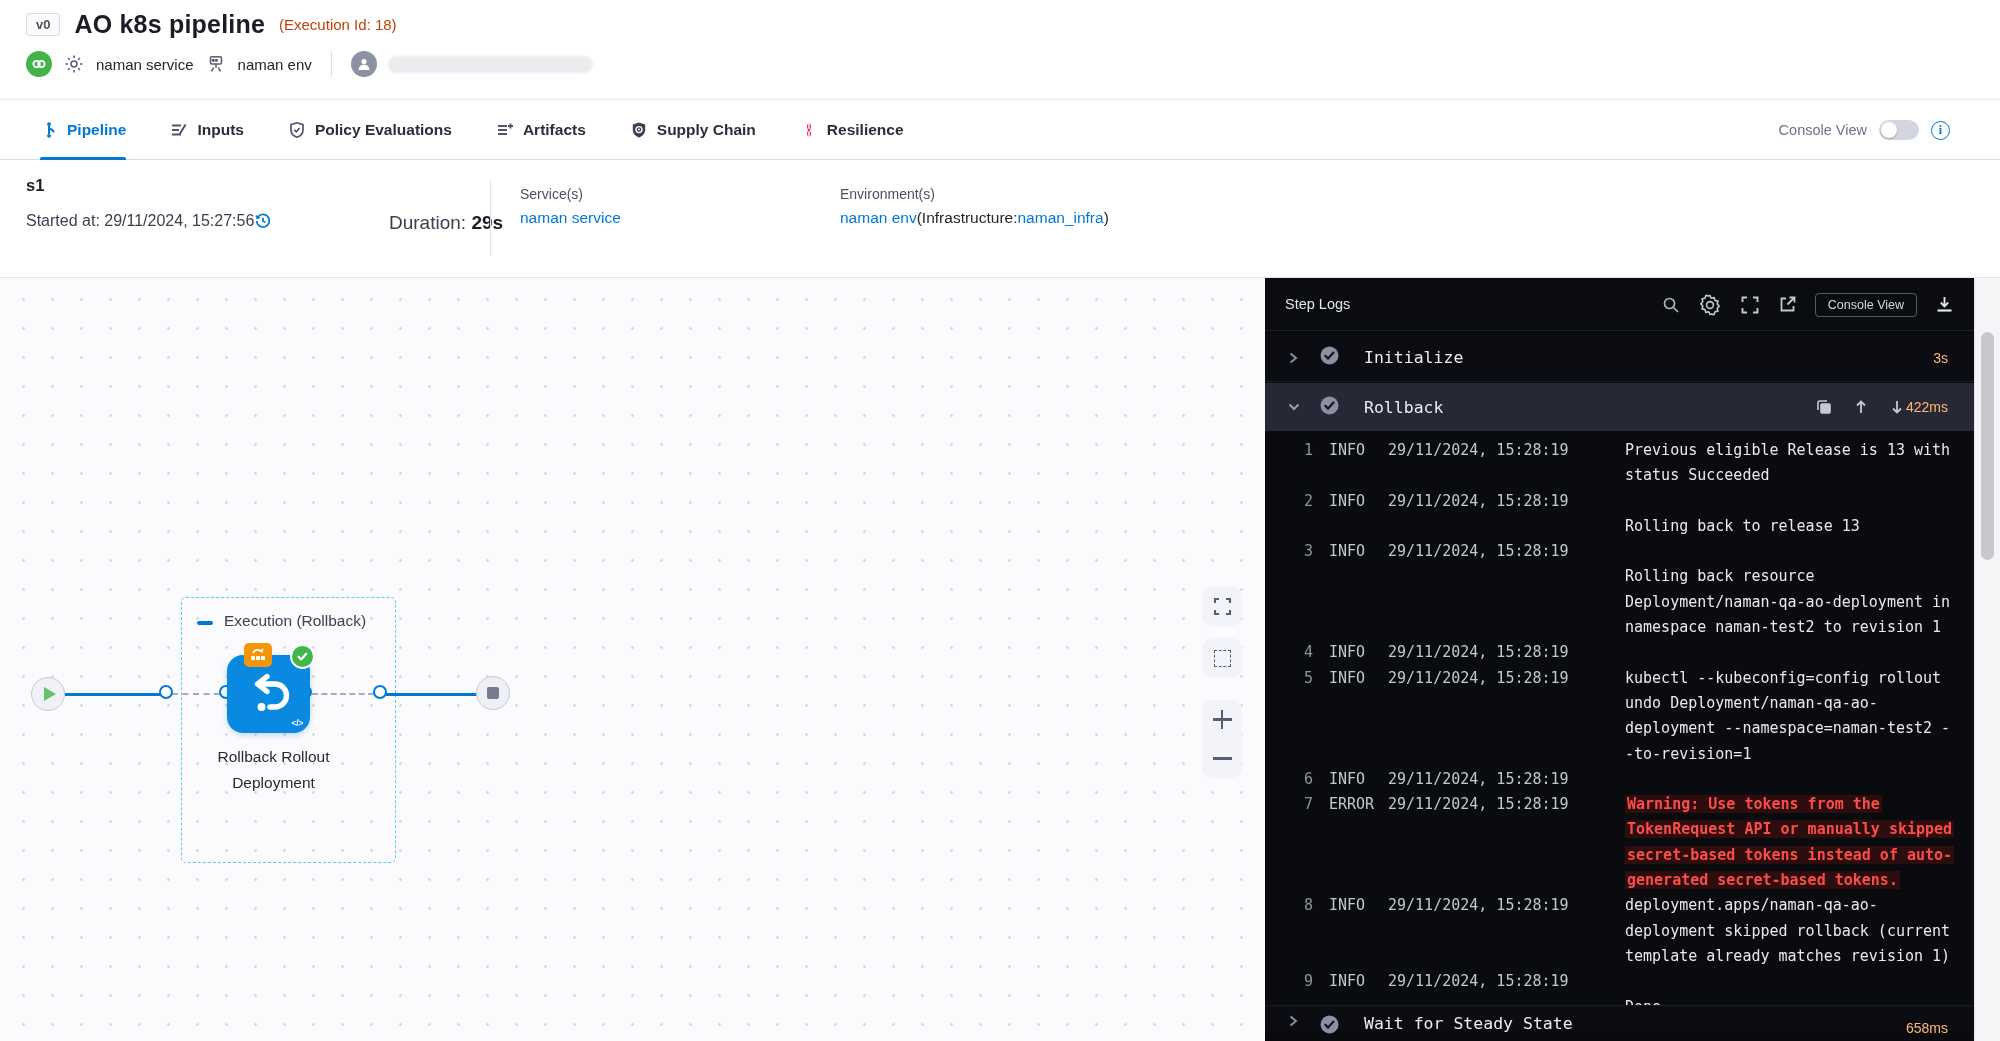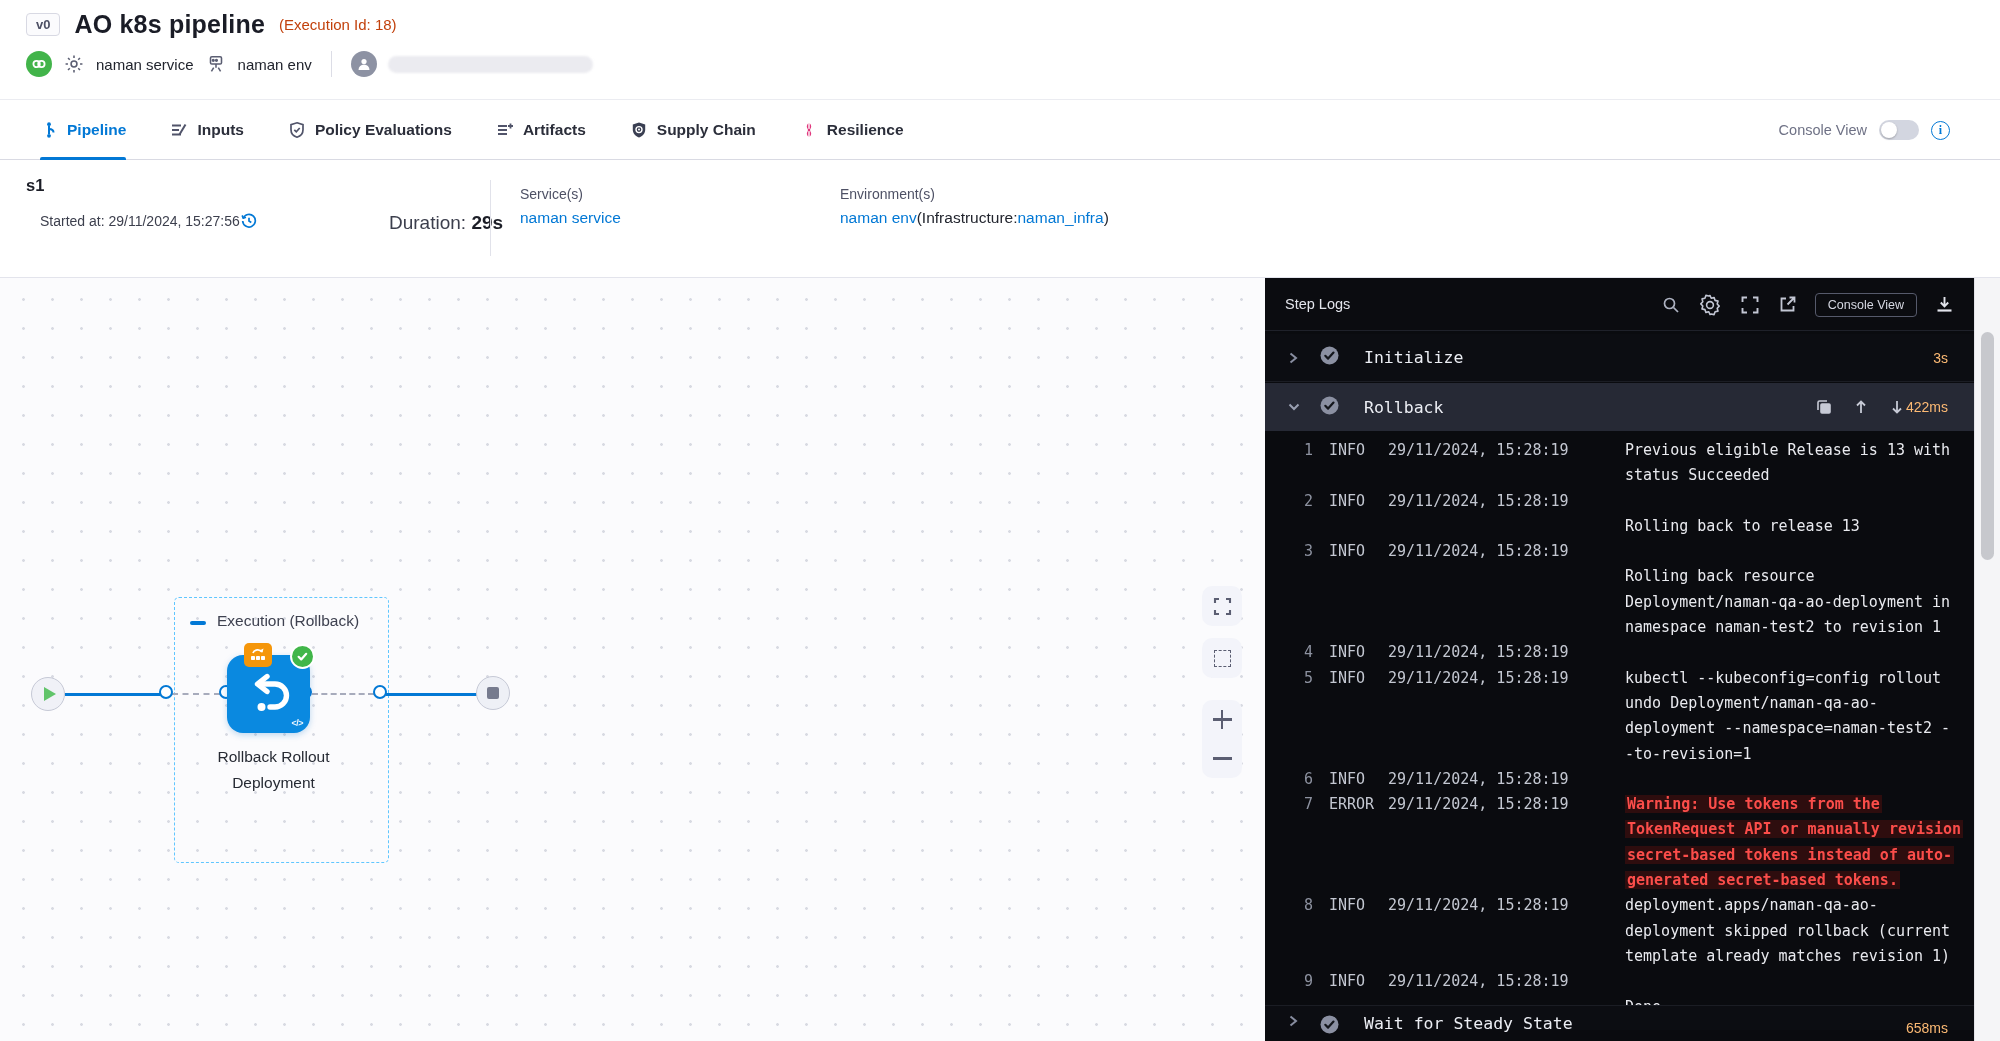--- a/index.html
+++ b/index.html
@@ -27,42 +27,42 @@
   .tab.active::after { content:""; position:absolute; left:0; right:0; bottom:0; height:3px; background:#0278d5; border-radius:2px 2px 0 0; }
   .tabright { position:absolute; right:50px; top:0; height:60px; display:flex; align-items:center; gap:12px; }
   .cv-label { font-size:14.5px; color:#6e7185; }
   .toggle { width:40px; height:20px; border-radius:10px; background:#d3d6e0; position:relative; cursor:pointer; }
   .toggle .knob { position:absolute; left:2px; top:2px; width:16px; height:16px; border-radius:50%; background:#fff; box-shadow:0 1px 2px rgba(0,0,0,.25); }
   .info-i { width:19px; height:19px; border-radius:50%; border:1.6px solid #0278d5; color:#0278d5; font-size:12px; font-weight:700; display:flex; align-items:center; justify-content:center; font-family:"Liberation Serif", serif; }
 
   
   .stagebar { position:absolute; left:0; top:160px; width:2000px; height:118px; background:#fff; border-bottom:1px solid #e3e4ec; }
   .sname { position:absolute; left:26px; top:16px; font-size:16.5px; font-weight:700; color:#1c1e27; }
-  .started { position:absolute; left:40px; top:52px; font-size:14px; color:#3c3f4d; display:flex; align-items:center; gap:0; }
+  .started { position:absolute; left:26px; top:52px; font-size:16px; color:#3c3f4d; display:flex; align-items:center; gap:0; }
   .duration { position:absolute; left:389px; top:52px; font-size:19px; color:#3c3f4d; }
   .duration b { color:#1c1e27; font-weight:700; }
   .sdiv { position:absolute; left:490px; top:20px; width:1px; height:76px; background:#e1e2ea; }
   .svcblk { position:absolute; top:26px; font-size:14px; color:#4e5165; }
   .svcblk .lk { display:block; margin-top:7px; font-size:15.5px; color:#0278d5; cursor:pointer; }
   .envval { margin-top:7px; font-size:15.5px; color:#22252e; }
   .envval .lk2 { color:#0278d5; cursor:pointer; }
 
   
   .canvas { position:absolute; left:0; top:278px; width:1265px; height:763px;
             background-color:#fbfbfd;
             background-image:radial-gradient(#d8dae2 1.3px, transparent 1.5px);
             background-size:29px 29px; background-position:9px 7px; }
   .edge { position:absolute; height:2.5px; background:#0278d5; top:415px; }
   .dedge { position:absolute; border-top:2px dashed #a7abbc; top:415px; }
   .cnode { position:absolute; width:14px; height:14px; border-radius:50%; background:#fff; border:2.5px solid #0278d5; top:407px; }
   .startnode { position:absolute; left:31px; top:399px; width:34px; height:34px; border-radius:50%; background:#f0f1f7; border:1.5px solid #c6c9d6; display:flex; align-items:center; justify-content:center; cursor:pointer; }
   .startnode .tri { width:0; height:0; border-left:12px solid #61c46a; border-top:7px solid transparent; border-bottom:7px solid transparent; margin-left:4px; }
   .endnode { position:absolute; left:476px; top:398px; width:34px; height:34px; border-radius:50%; background:#eef0f6; border:1.5px solid #c6c9d6; display:flex; align-items:center; justify-content:center; cursor:pointer; }
   .endnode .sq { width:12px; height:12px; background:#767b8e; border-radius:2px; }
-  .groupbox { position:absolute; left:174px; top:319px; width:215px; height:266px; border:1.3px dashed #5fc6ff; border-radius:5px;text-align:right; }
+  .groupbox { position:absolute; left:181px; top:319px; width:215px; height:266px; border:1.3px dashed #5fc6ff; border-radius:5px;text-align:right; }
   .gminus { position:absolute; left:15px; top:23px; width:16px; height:3.5px; background:#0278d5; border-radius:2px; cursor:pointer; }
   .gtitle { position:absolute; left:42px; top:14px; font-size:15.5px; color:#3e4150; }
   .stepnode { position:absolute; left:227px; top:377px; width:83px; height:78px; background:#0a89e0; border-radius:16px; display:flex; align-items:center; justify-content:center; cursor:pointer; box-shadow:0 2px 6px rgba(10,110,200,.25); }
   .codeglyph { position:absolute; right:7px; bottom:5px; font-size:9px; color:#eaf5ff; font-weight:700; letter-spacing:-.5px; }
   .obadge { position:absolute; left:244px; top:365px; width:28px; height:24px; background:#f5960a; border-radius:5px; display:flex; align-items:center; justify-content:center; }
   .gcheck { position:absolute; left:290px; top:366px; width:25px; height:25px; border-radius:50%; background:#41b64a; border:2.5px solid #fff; display:flex; align-items:center; justify-content:center; }
   .nlabel { position:absolute; left:166px; top:466px; width:215px; text-align:center; font-size:15.5px; color:#262a33; line-height:26px; }
 
   .cbtn { position:absolute; width:40px; height:40px; background:#f3f4fa; border-radius:10px; display:flex; align-items:center; justify-content:center; cursor:pointer; }
   .zoompill { position:absolute; left:1202px; top:422px; width:40px; height:78px; background:#f3f4fa; border-radius:10px; }
@@ -404,21 +404,21 @@
         <div class="log-line"><span class="col-num"></span><span class="col-level"></span><span class="col-time"></span><span class="col-msg">Rolling back resource</span></div>
         <div class="log-line"><span class="col-num"></span><span class="col-level"></span><span class="col-time"></span><span class="col-msg">Deployment/naman-qa-ao-deployment in</span></div>
         <div class="log-line"><span class="col-num"></span><span class="col-level"></span><span class="col-time"></span><span class="col-msg">namespace naman-test2 to revision 1</span></div>
         <div class="log-line"><span class="col-num">4</span><span class="col-level">INFO</span><span class="col-time">29/11/2024, 15:28:19</span><span class="col-msg"> </span></div>
         <div class="log-line"><span class="col-num">5</span><span class="col-level">INFO</span><span class="col-time">29/11/2024, 15:28:19</span><span class="col-msg">kubectl --kubeconfig=config rollout</span></div>
         <div class="log-line"><span class="col-num"></span><span class="col-level"></span><span class="col-time"></span><span class="col-msg">undo Deployment/naman-qa-ao-</span></div>
         <div class="log-line"><span class="col-num"></span><span class="col-level"></span><span class="col-time"></span><span class="col-msg">deployment --namespace=naman-test2 -</span></div>
         <div class="log-line"><span class="col-num"></span><span class="col-level"></span><span class="col-time"></span><span class="col-msg">-to-revision=1</span></div>
         <div class="log-line"><span class="col-num">6</span><span class="col-level">INFO</span><span class="col-time">29/11/2024, 15:28:19</span><span class="col-msg"> </span></div>
         <div class="log-line"><span class="col-num">7</span><span class="col-level">ERROR</span><span class="col-time">29/11/2024, 15:28:19</span><span class="col-msg"><span class="hl">Warning: Use tokens from the</span></span></div>
-        <div class="log-line"><span class="col-num"></span><span class="col-level"></span><span class="col-time"></span><span class="col-msg"><span class="hl">TokenRequest API or manually revision</span></span></div>
+        <div class="log-line"><span class="col-num"></span><span class="col-level"></span><span class="col-time"></span><span class="col-msg"><span class="hl">TokenRequest API or manually skipped</span></span></div>
         <div class="log-line"><span class="col-num"></span><span class="col-level"></span><span class="col-time"></span><span class="col-msg"><span class="hl">secret-based tokens instead of auto-</span></span></div>
         <div class="log-line"><span class="col-num"></span><span class="col-level"></span><span class="col-time"></span><span class="col-msg"><span class="hl">generated secret-based tokens.</span></span></div>
         <div class="log-line"><span class="col-num">8</span><span class="col-level">INFO</span><span class="col-time">29/11/2024, 15:28:19</span><span class="col-msg">deployment.apps/naman-qa-ao-</span></div>
         <div class="log-line"><span class="col-num"></span><span class="col-level"></span><span class="col-time"></span><span class="col-msg">deployment skipped rollback (current</span></div>
         <div class="log-line"><span class="col-num"></span><span class="col-level"></span><span class="col-time"></span><span class="col-msg">template already matches revision 1)</span></div>
         <div class="log-line"><span class="col-num">9</span><span class="col-level">INFO</span><span class="col-time">29/11/2024, 15:28:19</span><span class="col-msg"> </span></div>
         <div class="log-line"><span class="col-num"></span><span class="col-level"></span><span class="col-time"></span><span class="col-msg">Done.</span></div>
       </div>
 
     <div class="secrow row-wait">

